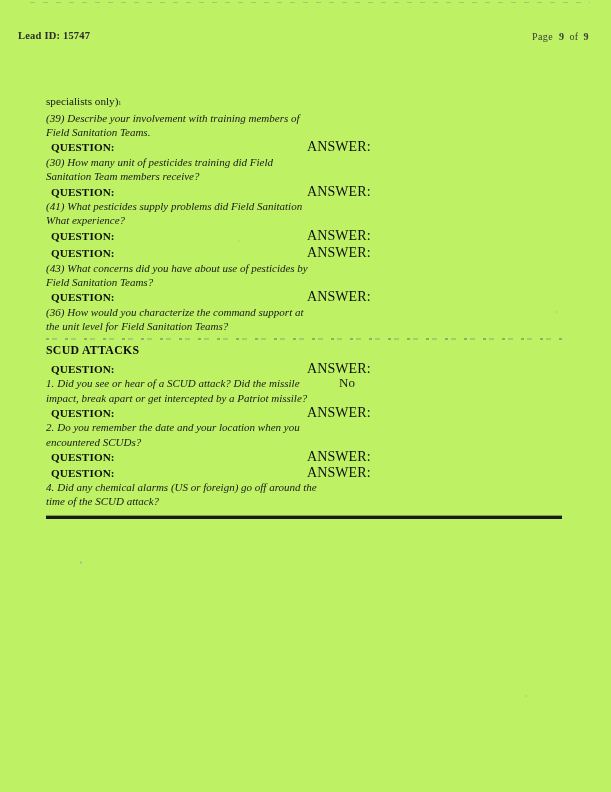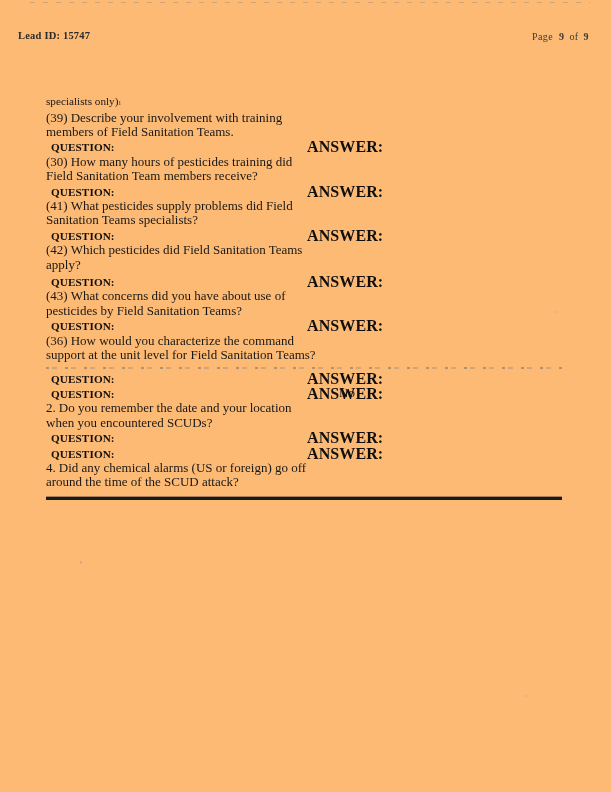--- a/index.html
+++ b/index.html
@@ -16,21 +16,21 @@
     font-family: "Liberation Serif", "DejaVu Serif", serif;
     color: #111111;
     -webkit-font-smoothing: antialiased;
   }
 
   .page {
     position: absolute;
     inset: 0;
     width: 611px;
     height: 792px;
-    background: #fdba74;
+    background: #bef264;
   }
 
   
   .scan-top-edge {
     position: absolute;
     top: 2px;
     left: 30px;
     width: 560px;
     height: 1px;
     background: repeating-linear-gradient(
@@ -103,36 +103,37 @@
   }
   .label-question {
     font-size: 11.2px;
     font-weight: bold;
     line-height: 14.4px;
     letter-spacing: 0.1px;
     padding-left: 5px;
     color: #0f0f0f;
   }
   .q-text {
-    font-size: 13px;
+    font-size: 11px;
     line-height: 14.4px;
     color: #181818;
     width: 272px;
+    font-style: italic;
   }
   .q-text .qnum { margin-right: 3px; }
 
   .qa-right {
     position: absolute;
     left: 257px;
     top: 0;
     width: 250px;
   }
   .label-answer {
-    font-size: 16px;
-    font-weight: bold;
+    font-size: 14px;
+    font-weight: normal;
     line-height: 14.4px;
     letter-spacing: 0.1px;
     padding-left: 4px;
     color: #0f0f0f;
   }
   .a-text {
     font-size: 13px;
     line-height: 14.4px;
     color: #181818;
     min-height: 1px;
@@ -218,48 +219,45 @@
         <div class="q-text">
           <span class="qnum">(39)</span><span>Describe your involvement with training members of Field Sanitation Teams.</span>
         </div>
       </div>
     </div>
 
     <div class="qa-row">
       <div class="qa-left">
         <div class="label-question">QUESTION:</div>
         <div class="q-text">
-          <span class="qnum">(30)</span><span>How many hours of pesticides training did Field Sanitation Team members receive?</span>
-        </div>
-      </div>
-      <div class="qa-right">
-        <div class="label-answer">ANSWER:</div>
-        <div class="a-text"></div>
-      </div>
-    </div>
-
-    <div class="qa-row">
-      <div class="qa-left">
-        <div class="label-question">QUESTION:</div>
-        <div class="q-text">
-          <span class="qnum">(41)</span><span>What pesticides supply problems did Field Sanitation Teams specialists?</span>
-        </div>
-      </div>
-      <div class="qa-right">
-        <div class="label-answer">ANSWER:</div>
-        <div class="a-text"></div>
-      </div>
-    </div>
-
-    <div class="qa-row">
-      <div class="qa-left">
-        <div class="label-question">QUESTION:</div>
-        <div class="q-text">
-          <span class="qnum">(42)</span><span>Which pesticides did Field Sanitation Teams apply?</span>
-        </div>
+          <span class="qnum">(30)</span><span>How many unit of pesticides training did Field Sanitation Team members receive?</span>
+        </div>
+      </div>
+      <div class="qa-right">
+        <div class="label-answer">ANSWER:</div>
+        <div class="a-text"></div>
+      </div>
+    </div>
+
+    <div class="qa-row">
+      <div class="qa-left">
+        <div class="label-question">QUESTION:</div>
+        <div class="q-text">
+          <span class="qnum">(41)</span><span>What pesticides supply problems did Field Sanitation What experience?</span>
+        </div>
+      </div>
+      <div class="qa-right">
+        <div class="label-answer">ANSWER:</div>
+        <div class="a-text"></div>
+      </div>
+    </div>
+
+    <div class="qa-row">
+      <div class="qa-left">
+        <div class="label-question">QUESTION:</div>
       </div>
       <div class="qa-right">
         <div class="label-answer">ANSWER:</div>
         <div class="a-text"></div>
       </div>
     </div>
 
     <div class="spacer-xs"></div>
 
     <div class="qa-row">
@@ -283,24 +281,28 @@
         </div>
       </div>
       <div class="qa-right">
         <div class="label-answer">ANSWER:</div>
         <div class="a-text"></div>
       </div>
     </div>
 
     <div class="rule-dashed"></div>
 
-
-    <div class="qa-row">
-      <div class="qa-left">
-        <div class="label-question">QUESTION:</div>
+    <div class="section-heading">SCUD ATTACKS</div>
+
+    <div class="qa-row">
+      <div class="qa-left">
+        <div class="label-question">QUESTION:</div>
+        <div class="q-text">
+          <span class="qnum">1.</span><span>Did you see or hear of a SCUD attack?  Did the missile impact, break apart or get intercepted by a Patriot missile?</span>
+        </div>
       </div>
       <div class="qa-right">
         <div class="label-answer">ANSWER:</div>
         <div class="a-text">No</div>
       </div>
     </div>
 
     <div class="qa-row">
       <div class="qa-left">
         <div class="label-question">QUESTION:</div>

